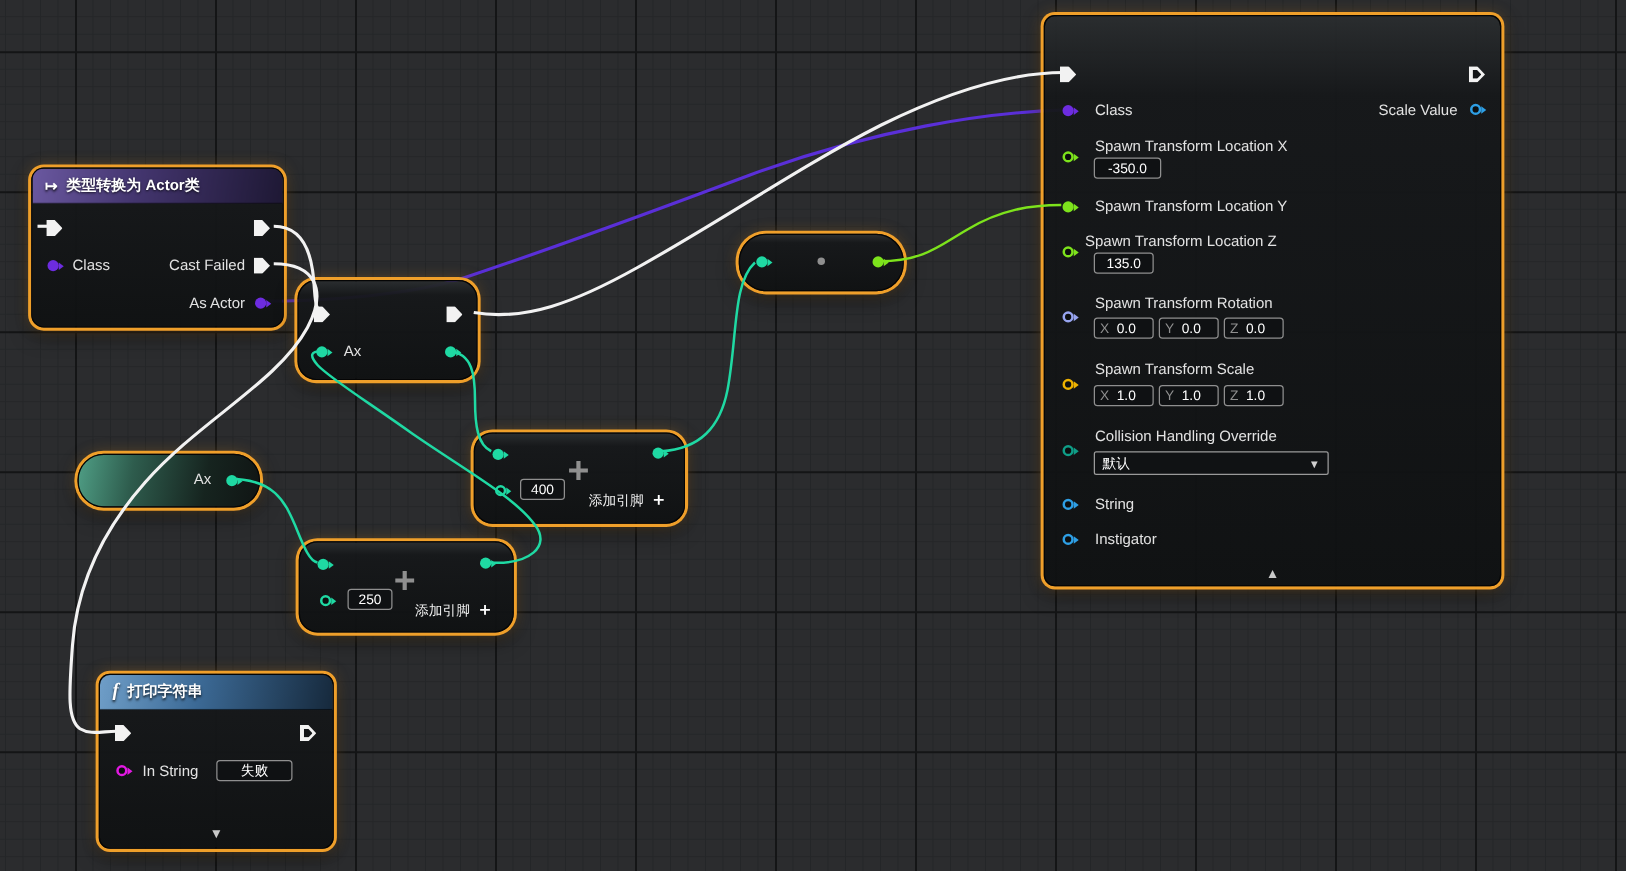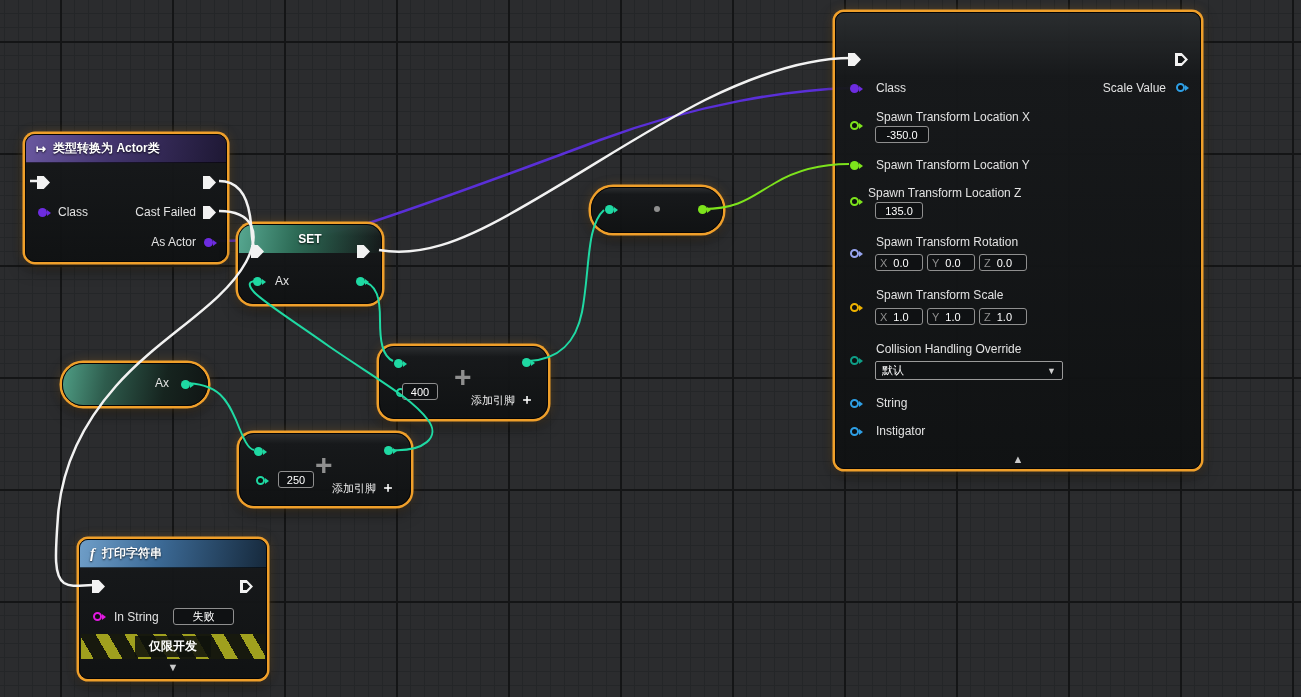--- a/index.html
+++ b/index.html
@@ -81,41 +81,38 @@
   <span class="epin" style="right:10px;top:41px"></span>
   <span class="dpin solid c-class" style="left:12px;top:73px"></span>
   <span class="row-label" style="left:32px;top:70px">Class</span>
   <span class="row-label" style="right:30px;top:70px">Cast Failed</span>
   <span class="epin" style="right:10px;top:71px"></span>
   <span class="row-label" style="right:30px;top:100px">As Actor</span>
   <span class="dpin solid c-class" style="right:13px;top:103px"></span>
 </div>
 
 <div class="node" style="left:238px;top:224px;width:142px;height:78px;border-radius:15px">
-  <div class="hdr hdr-set" style="border-radius:14px 14px 0 0">
-    <span>SET</span>
-  </div>
   <span class="epin" style="left:12px;top:20px"></span>
   <span class="epin" style="right:11px;top:20px"></span>
   <span class="dpin solid c-int" style="left:14px;top:52px"></span>
   <span class="row-label" style="left:36px;top:49px">Ax</span>
   <span class="dpin solid c-int" style="right:16px;top:52px"></span>
 </div>
 
 <div class="node" style="left:62px;top:363px;width:144px;height:41px;border-radius:21px;
             background:linear-gradient(100deg,#4f9e85 0%,#2e5c4d 30%,#16241f 70%,#101514 100%)">
   <span class="row-label" style="right:38px;top:12px">Ax</span>
   <span class="dpin solid c-int" style="right:17px;top:16px"></span>
 </div>
 
 <div class="node" style="left:379px;top:346px;width:167px;height:71px;border-radius:15px">
   <span class="dpin solid c-int" style="left:14px;top:12px"></span>
   <span class="dpin solid c-int" style="right:16px;top:11px"></span>
   <span class="dpin hollow c-int" style="left:16px;top:41px"></span>
-  <div class="vbox" style="left:22px;top:36px;width:36px">
+  <div class="vbox" style="left:36px;top:36px;width:36px">
     <span>400</span>
   </div>
   <span class="bigplus" style="left:74px;top:20px">+</span>
   <span class="addpin" style="left:91px;top:44px">
     <span>添加引脚</span><span class="addplus">＋</span>
   </span>
 </div>
 
 <div class="node" style="left:239px;top:433px;width:170px;height:71px;border-radius:15px">
   <span class="dpin solid c-int" style="left:14px;top:13px"></span>
@@ -140,23 +137,20 @@
   <div class="hdr hdr-print" style="border-radius:8px 8px 0 0">
     <span class="ficon">f</span>
     <span>打印字符串</span>
   </div>
   <span class="epin" style="left:12px;top:40px"></span>
   <span class="epin hollow" style="right:13px;top:40px"></span>
   <span class="dpin hollow c-string" style="left:13px;top:72px"></span>
   <span class="row-label" style="left:34px;top:70px">In String</span>
   <div class="vbox" style="left:93px;top:68px;width:61px">
     <span>失败</span>
-  </div>
-  <div class="banner" style="top:94px;height:25px">
-    <span>仅限开发</span>
   </div>
   <span class="collapse" style="top:121px">▼</span>
 </div>
 
 <div class="node" style="left:835px;top:12px;width:364px;height:455px;border-radius:9px">
   <span class="epin" style="left:12px;top:40px"></span>
   <span class="epin hollow" style="right:12px;top:40px"></span>
 
   <span class="dpin solid c-class" style="left:14px;top:71px"></span>
   <span class="row-label" style="left:40px;top:68px">Class</span>

